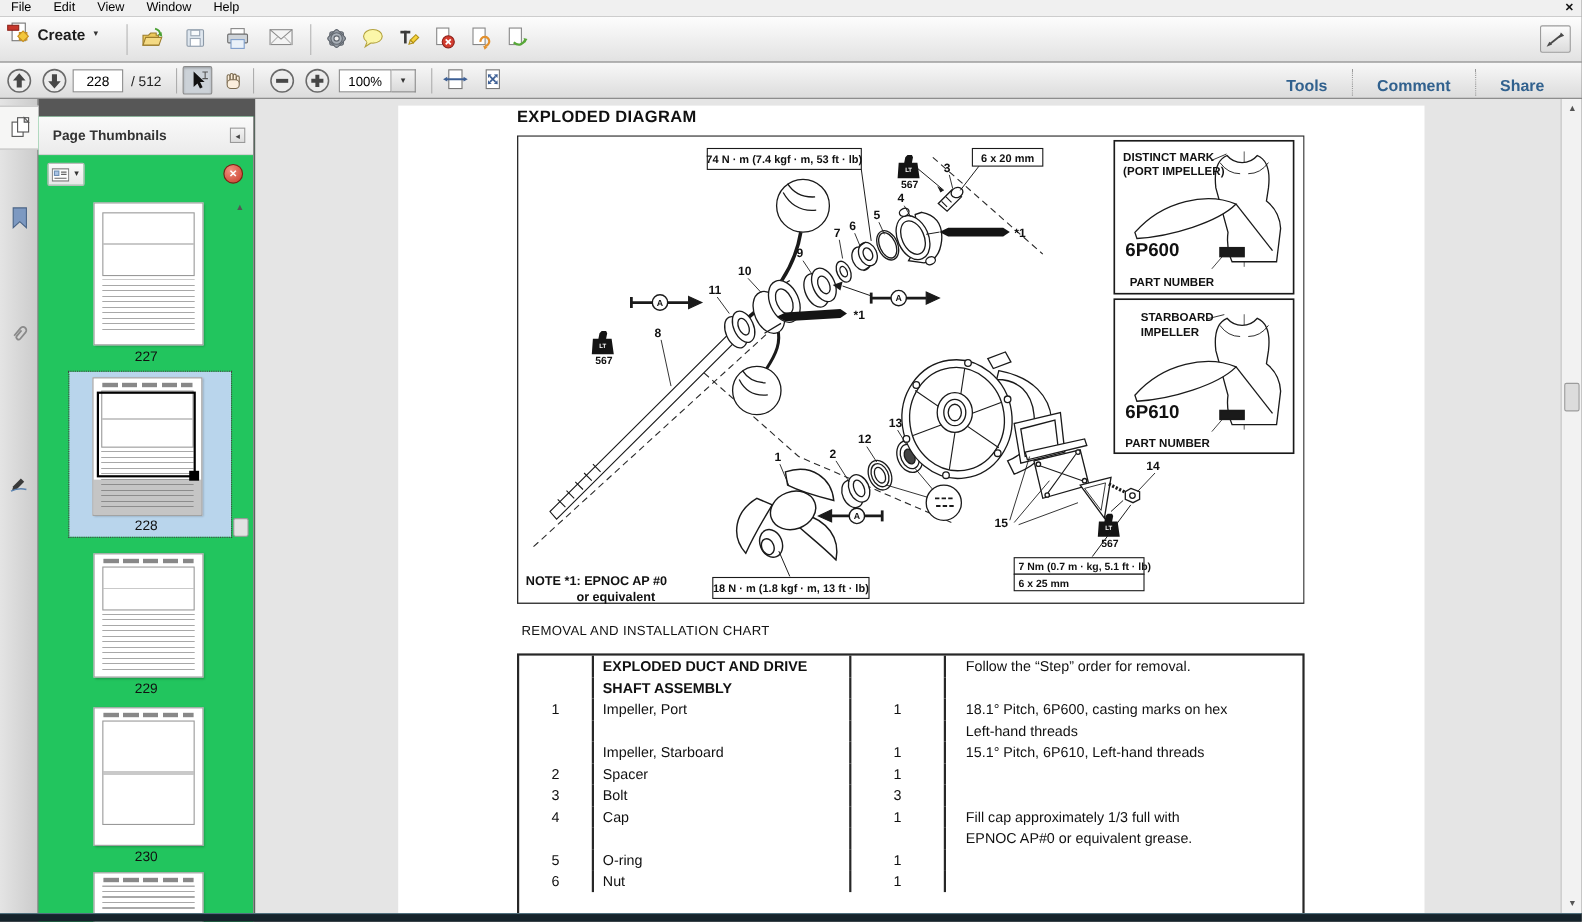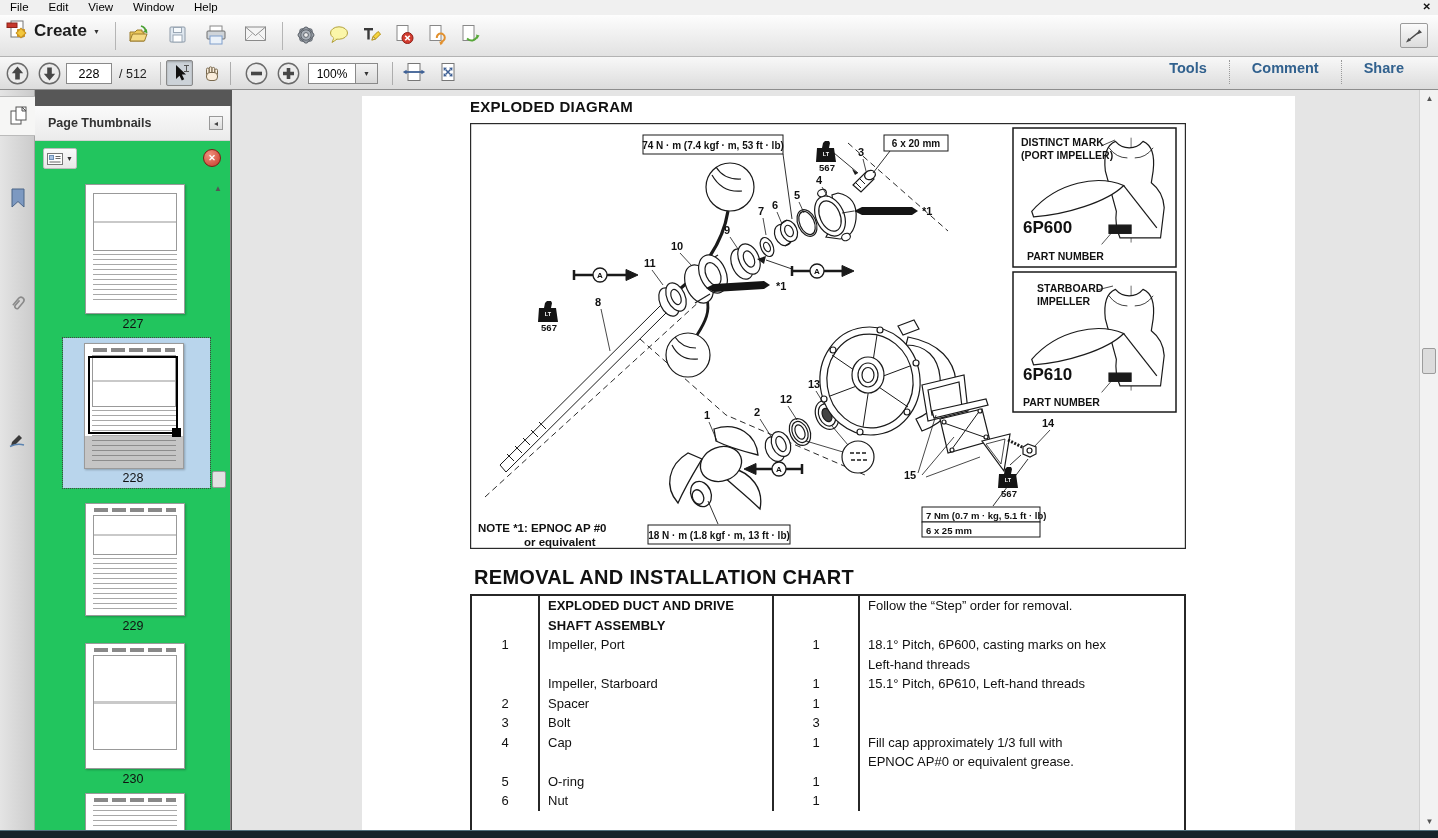--- a/index.html
+++ b/index.html
@@ -12,31 +12,31 @@
   #win-close{position:absolute;right:7px;top:1px;font-size:10px;font-weight:bold;color:#111}
 
   
   #tb1{position:absolute;left:0;top:15px;width:1438px;height:42px;background:linear-gradient(#fdfdfd,#e2e2e2);border-bottom:1px solid #b3b3b3;z-index:29}
   #tb2{position:absolute;left:0;top:57px;width:1438px;height:33px;background:linear-gradient(#f8f8f8,#dcdcdc);border-bottom:1px solid #8d8d8d;z-index:29}
   .tbrow{position:relative;height:100%}
   .tbbtn{position:absolute;display:flex;align-items:center;justify-content:center}
   .vsep{position:absolute;width:1px;background:#b5b5b5;top:7px;height:28px}
   .vsep2{position:absolute;width:1px;background:#adadad;top:5px;height:23px}
   #create-btn{left:6px;top:5px;height:32px;padding:0 6px;display:flex;align-items:center;gap:6px}
-  #create-label{font-size:17px;font-weight:bold;color:#1c1c1c}
+  #create-label{font-size:14px;font-weight:bold;color:#1c1c1c}
   .caret{font-size:7px;color:#333}
   #expand-btn{position:absolute;right:10px;top:8px;width:28px;height:25px;background:linear-gradient(#fbfbfb,#dcdcdc);border:1px solid #9b9b9b;border-radius:2px;display:flex;align-items:center;justify-content:center}
 
   .pgbox{position:absolute;left:66px;top:6px;width:46px;height:21px;border:1px solid #8a8a8a;background:#fff;text-align:center;font-size:12.5px;font-family:"Liberation Sans",sans-serif}
   #pg-total{position:absolute;left:119px;top:10px;font-size:12.5px;color:#222}
   .toolslot{border:1px solid transparent;border-radius:2px}
   .pressed{background:#ccd2d8;border:1px solid #8a8a8a;box-shadow:inset 0 1px 2px rgba(0,0,0,.25)}
   #zoombox{position:absolute;left:308px;top:6px;width:48px;height:21px;border:1px solid #8a8a8a;background:#fff;font-size:12px;display:flex;align-items:center;justify-content:center}
   #zoomcaret{position:absolute;left:356px;top:6px;width:22px;height:21px;border:1px solid #8a8a8a;border-left:none;background:linear-gradient(#f4f4f4,#d9d9d9);display:flex;align-items:center;justify-content:center}
-  #right-tabs{position:absolute;right:12px;top:3px;height:27px;display:flex;align-items:flex-start}
+  #right-tabs{position:absolute;right:12px;top:3px;height:27px;display:flex;align-items:flex-end}
   .rtab{font-size:14.5px;font-weight:bold;color:#31618e;padding:0 22px}
   .dotsep{width:1px;height:24px;border-left:1px dotted #9a9a9a}
 
   
   #main{position:absolute;left:0;top:90px;width:1438px;height:740px}
   #rail{position:absolute;left:0;top:0;width:35px;height:740px;background:linear-gradient(90deg,#e4e4e4,#cbcbcb);border-right:1px solid #a5a5a5}
   .rail-ic{position:absolute;left:5px;width:25px;height:26px;display:flex;align-items:center;justify-content:center}
   #rail-thumb-tile{position:absolute;left:0;top:6px;width:35px;height:40px;background:#f6f6f5;border-top:1px solid #bbb;border-bottom:1px solid #bbb}
   #panel{position:absolute;left:35px;top:16px;width:196px;height:740px;background:#22c55e;border-right:1px solid #8d8d8d}
   #panel-header{position:absolute;left:0;top:0;width:100%;height:35px;background:linear-gradient(#fafafa,#ebebeb);border-bottom:1px solid #d2d2d2;display:flex;align-items:center}
@@ -57,33 +57,33 @@
   #vp-handle{position:absolute;right:-5px;bottom:-5px;width:9px;height:9px;background:#000}
   #vp-shade{position:absolute;left:0;top:92px;width:100%;height:34px;background:rgba(90,90,90,.35)}
   .pscroll{position:absolute;color:#555;font-size:8px}
   #pscroll-thumb{position:absolute;left:177px;top:365px;width:14px;height:17px;background:#e2e2e2;border:1px solid #9a9a9a;border-radius:2px}
 
   
   #docarea{position:absolute;left:232px;top:0;width:1187px;height:740px;overflow:hidden;background:#e5e5e5}
   #page{position:absolute;left:130px;top:6px;width:933px;height:734px;background:#fff;overflow:hidden;color:#111}
   #h-exploded{position:absolute;left:108px;top:2px;font-size:15px;font-weight:bold;letter-spacing:.3px}
   #diagram{position:absolute;left:108px;top:27px;width:716px;height:426px}
-  #h-chart{position:absolute;left:112px;top:470px;font-size:20px;font-weight:bold;letter-spacing:.3px}
+  #h-chart{position:absolute;left:112px;top:470px;font-size:12px;font-weight:normal;letter-spacing:.3px}
   #riTable{position:absolute;left:108px;top:498px;width:716px;height:300px;border:2px solid #272727;background:#fff}
   #riHead{display:grid;grid-template-columns:66px 234px 86px 320px;height:23px;border-bottom:2px solid #272727}
   #riBody{display:grid;grid-template-columns:66px 234px 86px 320px;grid-auto-rows:19.5px;height:274px}
   .hc{font-size:13.5px;padding-top:3px}
   .hc0{text-align:center}
   .hc1,.hc3{padding-left:8px}
   .hc2{text-align:center}
   .tc{font-size:13px;line-height:19.5px;white-space:nowrap;overflow:hidden}
   .c0{text-align:center}
   .c1{border-left:2px solid #272727;padding-left:8px}
   .c2{border-left:2px solid #272727;text-align:center}
-  .c3{border-left:2px solid #272727;padding-left:8px}
+  .c3{border-left:2px solid #272727;padding-left:18px}
   .b{font-weight:bold}
 
   
   #vscroll{position:absolute;left:1419px;top:0;width:19px;height:740px;background:#f2f2f2;border-left:1px solid #d0d0d0}
   .sarrow{position:absolute;left:0;width:19px;text-align:center;font-size:8px;color:#555}
   #vthumb{position:absolute;left:2px;top:258px;width:14px;height:26px;background:#dcdcdc;border:1px solid #9c9c9c;border-radius:2px}
 
   #strip{position:absolute;left:0;top:830px;width:1438px;height:8px;background:#15232b;border-top:1px solid #51707e}
 
   svg text{font-family:"Liberation Sans",sans-serif}

